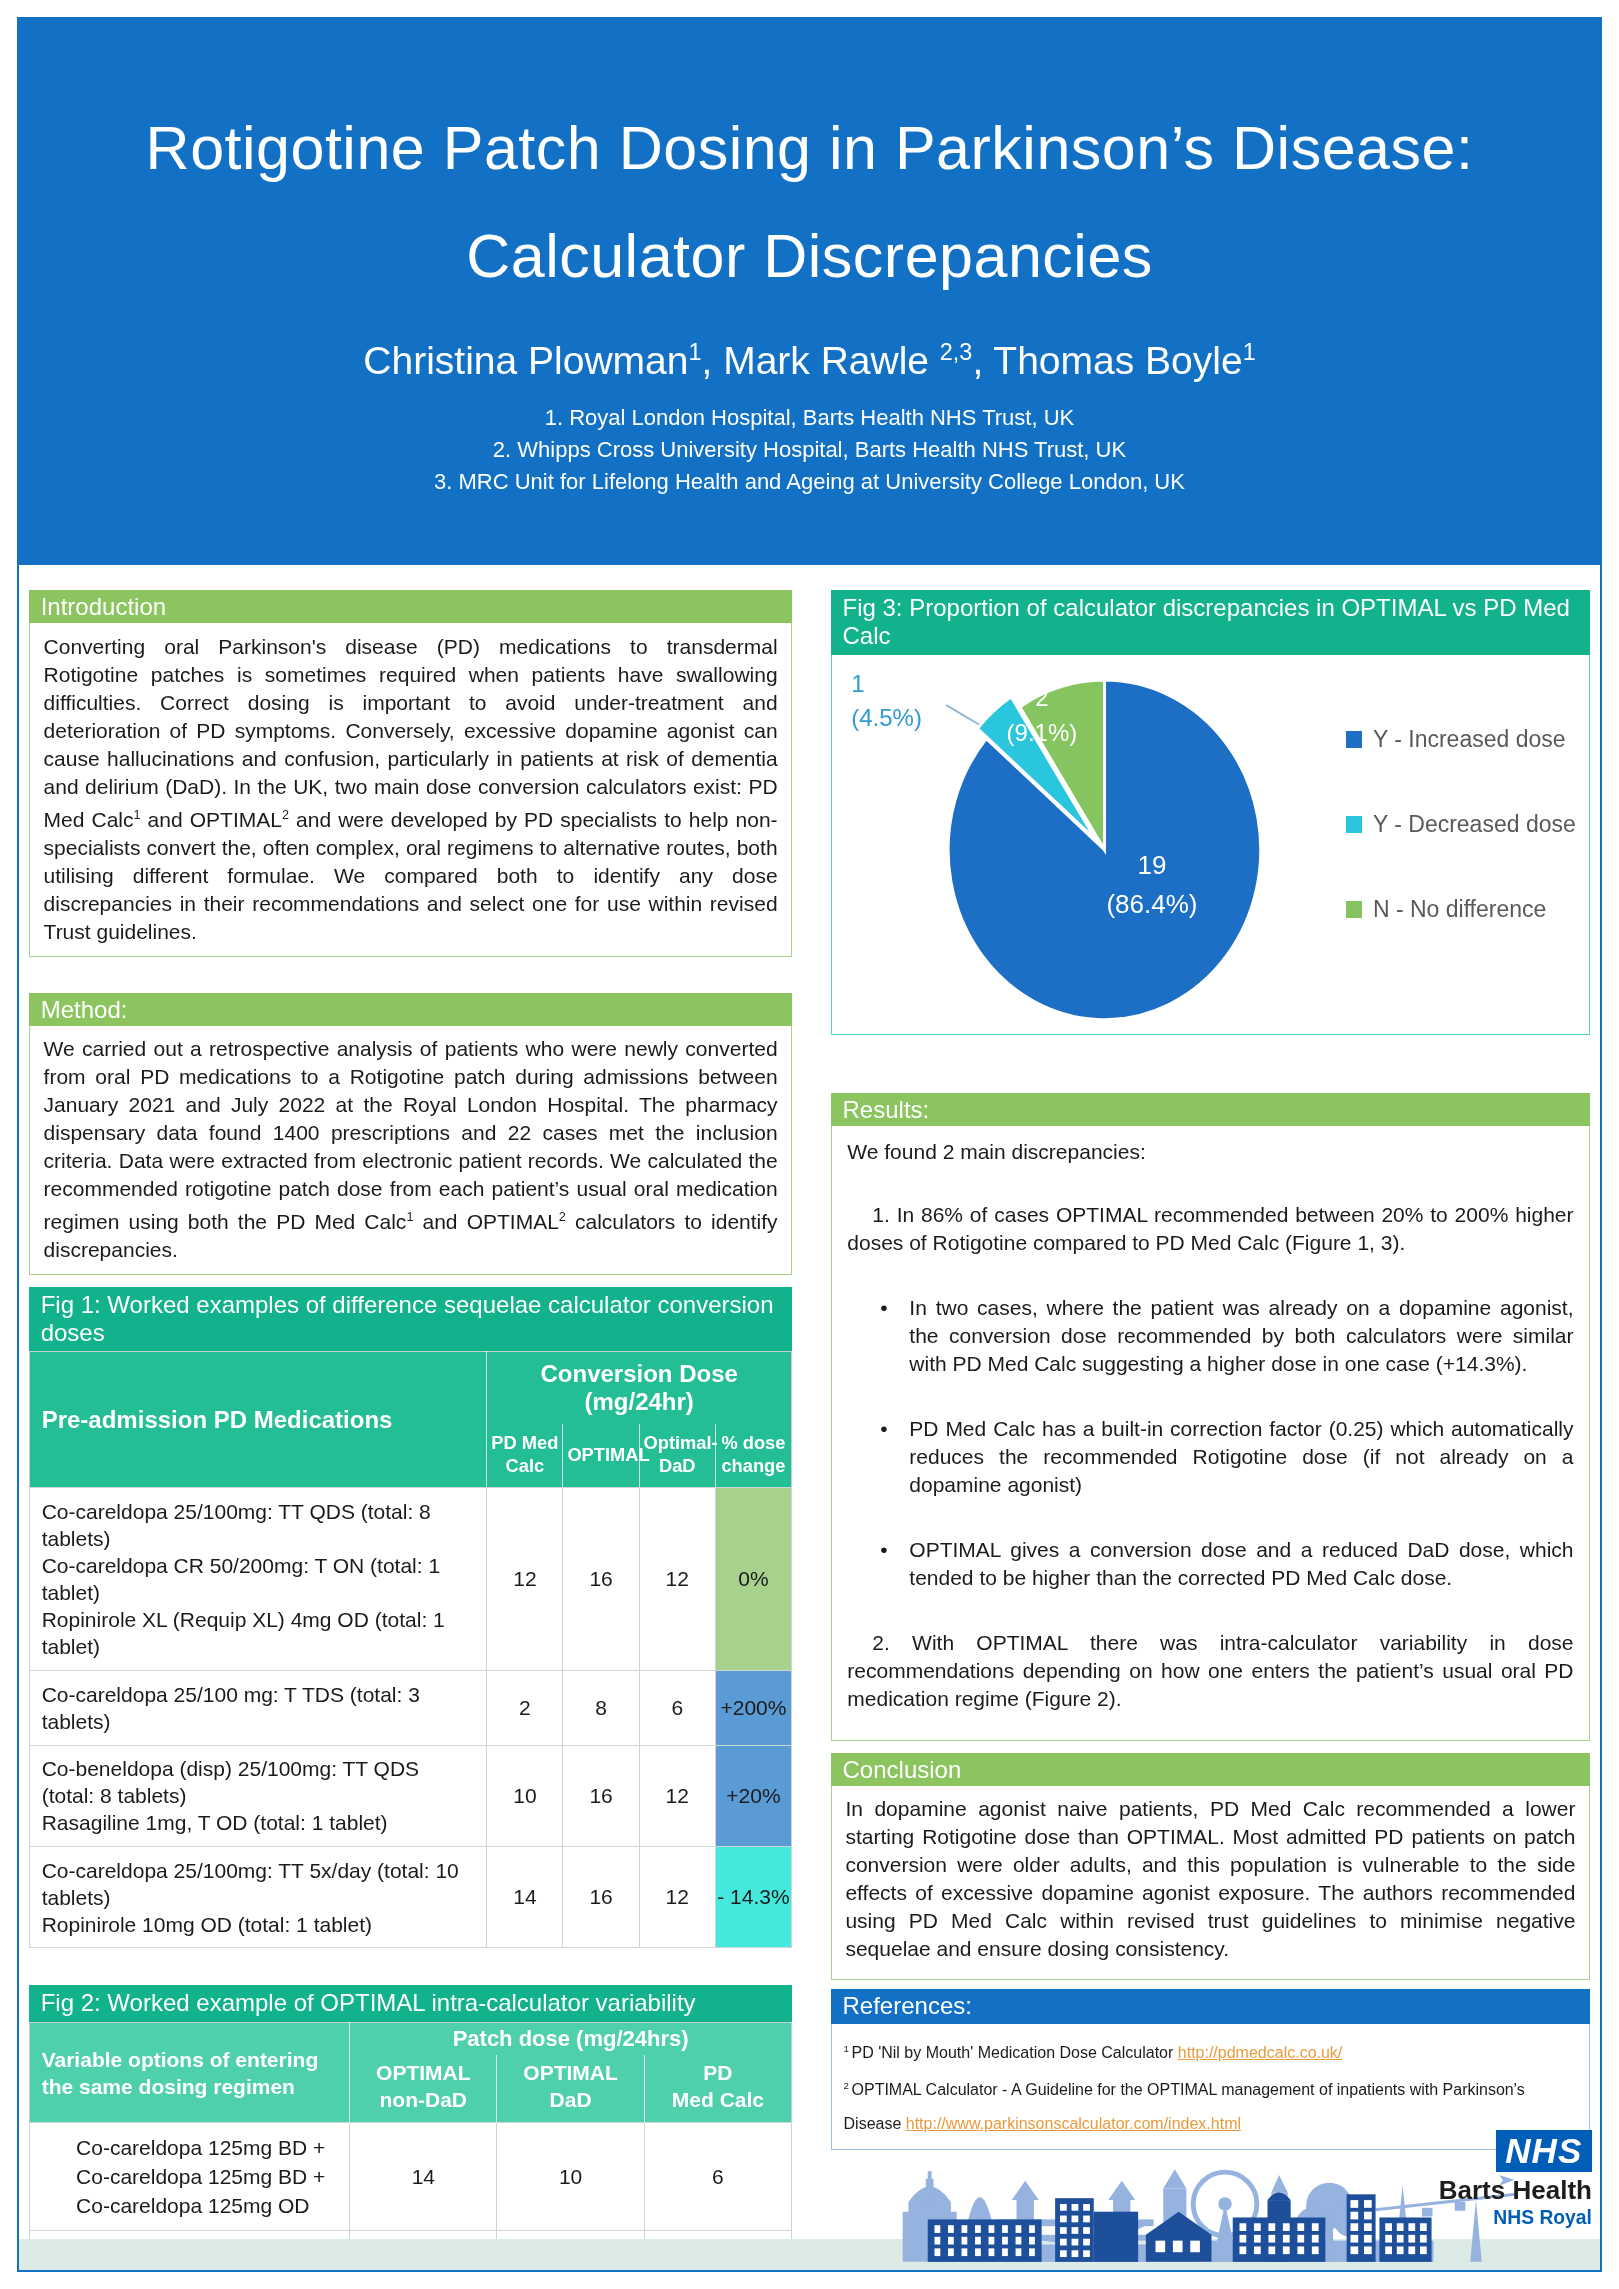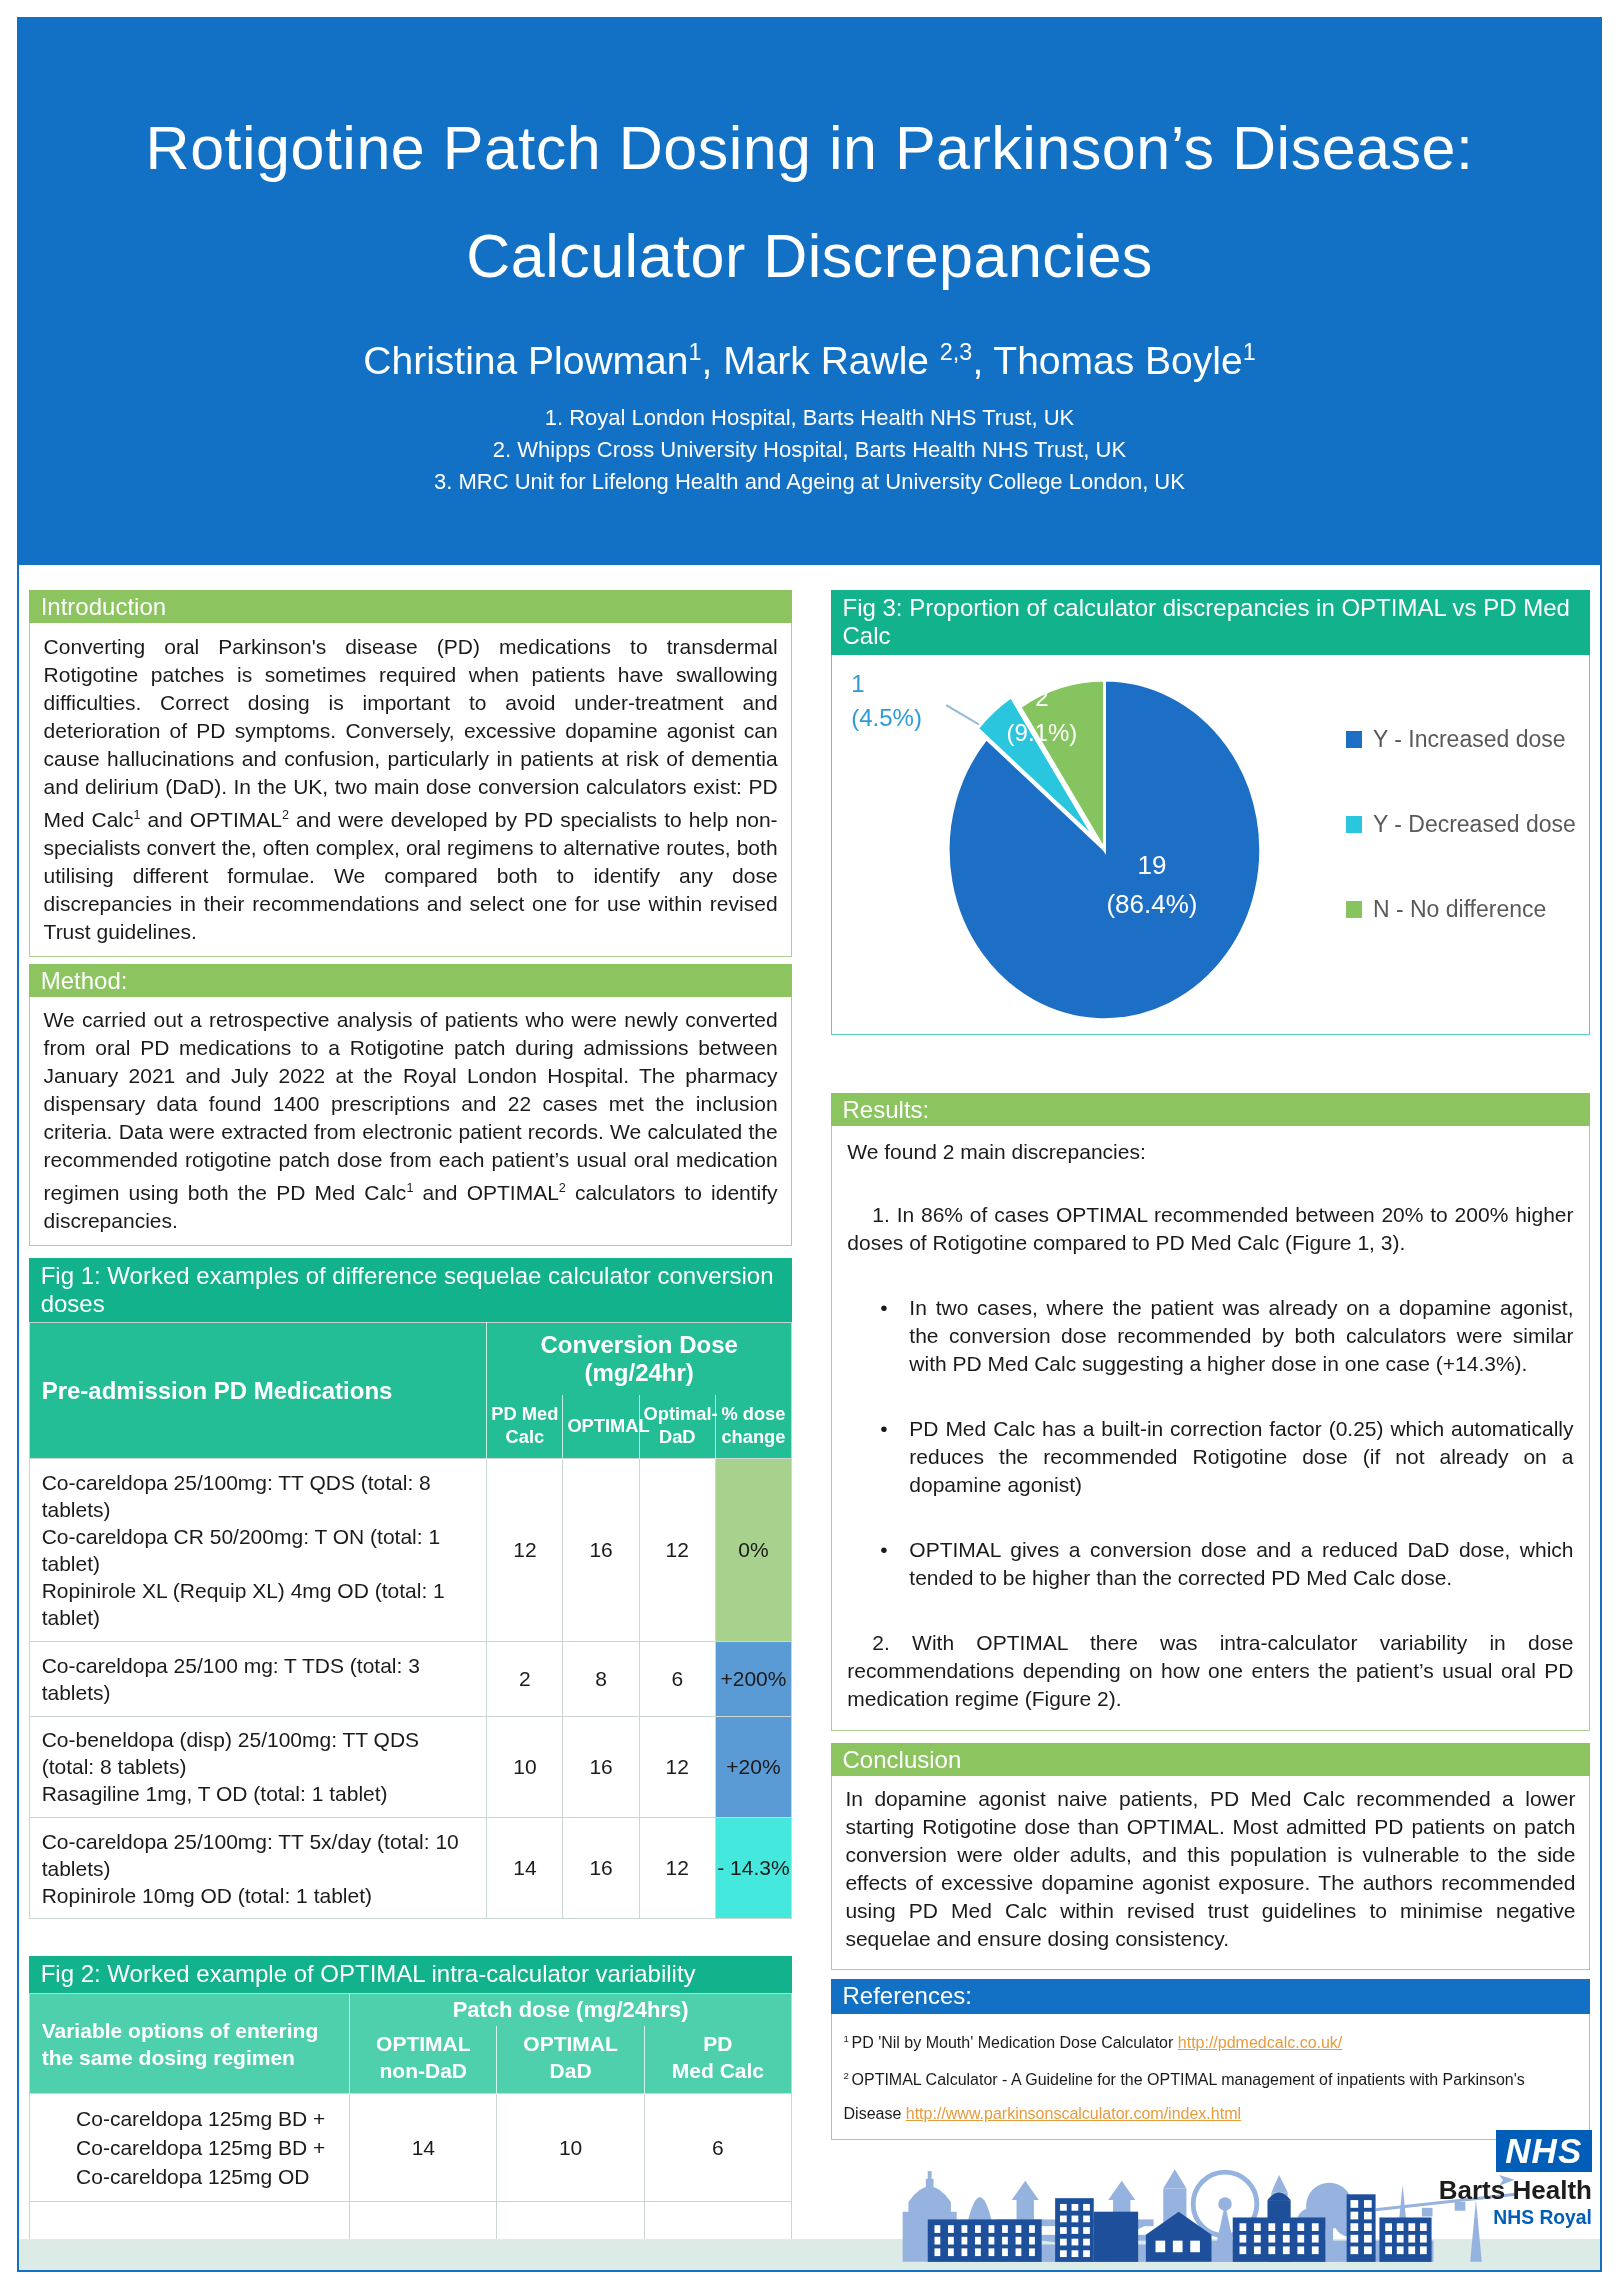--- a/index.html
+++ b/index.html
@@ -17,21 +17,21 @@
   .header{background:var(--poster-blue); height:546px; color:#fff; text-align:center;}
   .title{padding-top:75px; font-size:61px; line-height:108px; font-weight:400; letter-spacing:0.5px;}
   .authors{margin-top:29px; font-size:39px; font-weight:400;}
   .authors sup{font-size:60%;}
   .affiliations{margin-top:19px; font-size:22px; line-height:32px;}
   
   .columns{display:flex; justify-content:space-between; padding:25px 9.7px 0 9.7px;}
   .col-left{width:763px;}
   .col-right{width:759px;}
   
-  .section{margin-bottom:7px;}
+  .section{margin-bottom:36px;}
   .section-bar{background:var(--section-green); color:#fff; font-size:24px; padding:2.9px 11.6px 3.9px; height:33px;}
   .section-body{border:1.9px solid var(--section-green-border); border-top:none; background:#fff; padding:9.7px 13.5px; font-size:21px; line-height:28px; text-align:justify;}
   .section-body sup{font-size:60%;}
   
   .fig-bar{background:var(--fig-teal-dark); color:#fff; font-size:24px; padding:3.9px 11.6px 4.8px;}
   table.figtable{width:100%; border-collapse:collapse; table-layout:fixed; background:#fff; border:1px solid #c2d4cd;}
   .figtable th{color:#fff; font-weight:bold; border-left:1.9px solid rgba(255,255,255,.75);}
   .fig1 th{background:var(--fig-teal);}
   .fig2 th{background:var(--fig-teal-light);}
   .th-left{font-size:24px; text-align:left; padding:5.8px 11.6px; border-left:none !important;}
@@ -280,21 +280,21 @@
         <div class="section" style="margin-bottom:11.6px;">
           <div class="section-bar">Results:</div>
           <div class="results-body">
             <p class="r-intro">We found 2 main discrepancies:</p>
             <p class="r-point">1. In 86% of cases OPTIMAL recommended between 20% to 200% higher doses of Rotigotine compared to PD Med Calc (Figure 1, 3).</p>
             <ul>
               <li>In two cases, where the patient was already on a dopamine agonist, the conversion dose recommended by both calculators were similar with PD Med Calc suggesting a higher dose in one case (+14.3%).</li>
               <li>PD Med Calc has a built-in correction factor (0.25) which automatically reduces the recommended Rotigotine dose (if not already on a dopamine agonist)</li>
               <li>OPTIMAL gives a conversion dose and a reduced DaD dose, which tended to be higher than the corrected PD Med Calc dose.</li>
             </ul>
-            <p class="r-point" style="margin-bottom:0;">2.  With OPTIMAL there was intra-calculator variability in dose recommendations depending on how one enters the patient’s usual oral PD medication regime (Figure 2).</p>
+            <p class="r-point" style="margin-bottom:10px;">2.  With OPTIMAL there was intra-calculator variability in dose recommendations depending on how one enters the patient’s usual oral PD medication regime (Figure 2).</p>
           </div>
         </div>
 
         <div class="section" style="margin-bottom:9.7px;">
           <div class="section-bar">Conclusion</div>
           <div class="section-body" style="padding-bottom:15.4px;">In dopamine agonist naive patients, PD Med Calc recommended a lower starting Rotigotine dose than OPTIMAL. Most admitted PD patients on patch conversion were older adults, and this population is vulnerable to the side effects of excessive dopamine agonist exposure. The authors recommended using PD Med Calc within revised trust guidelines to minimise negative sequelae and ensure dosing consistency.</div>
         </div>
 
         <div class="section">
           <div class="refs-bar">References:</div>

